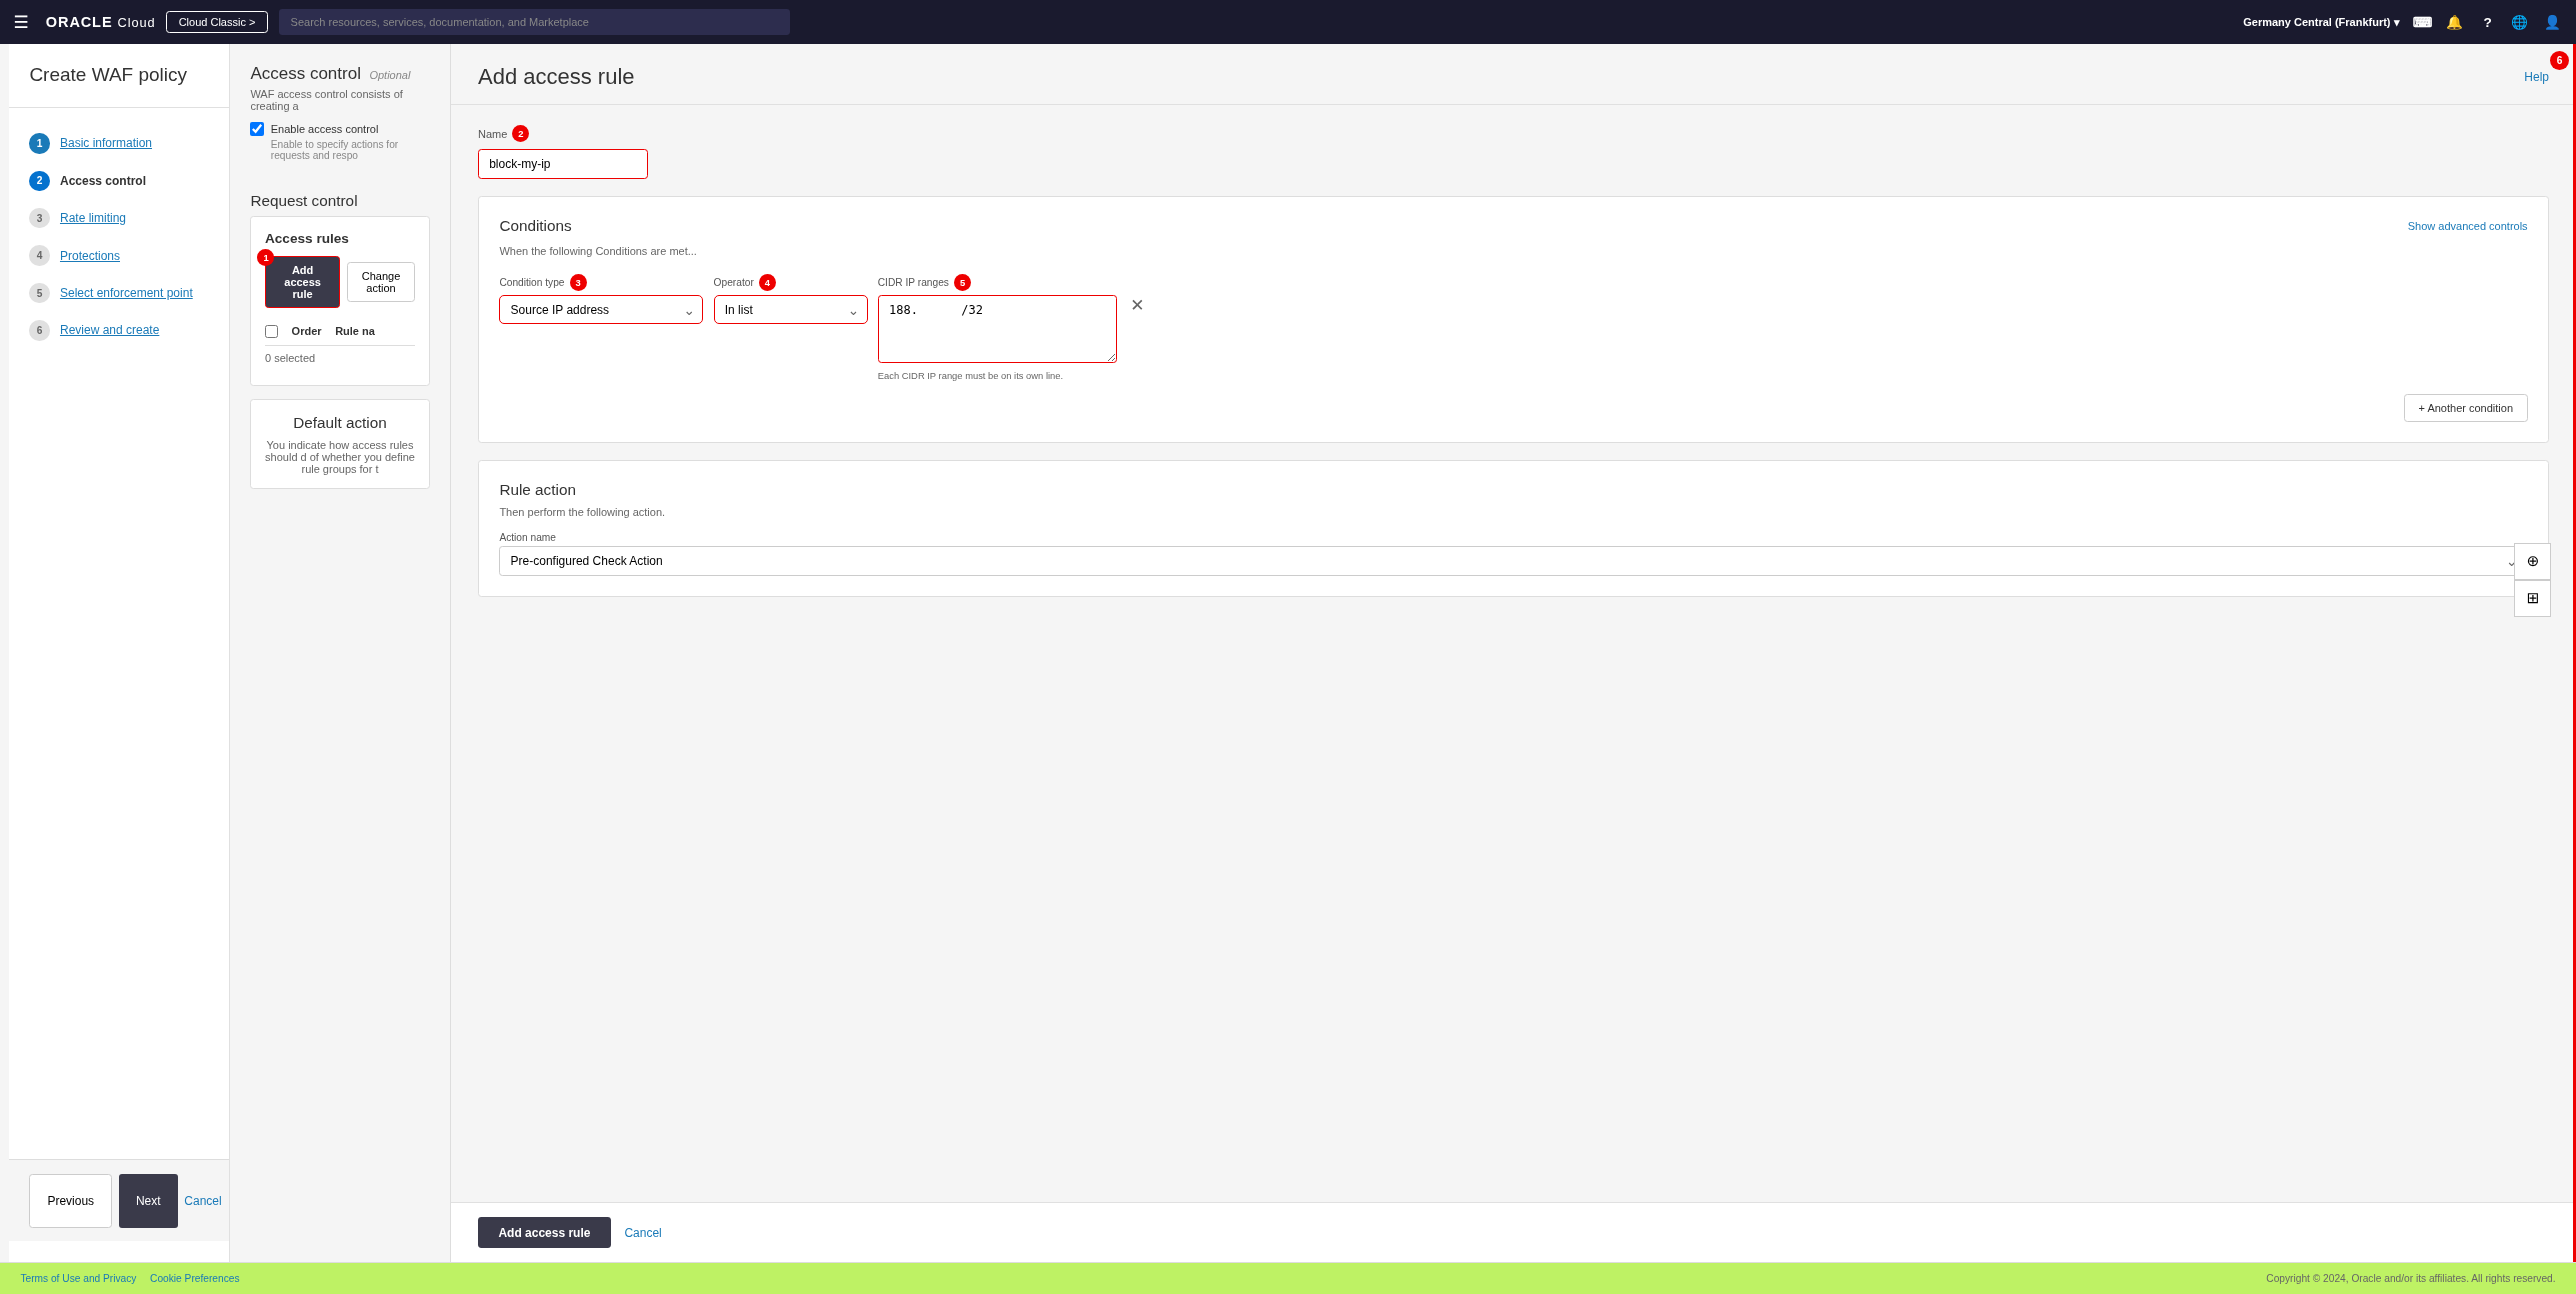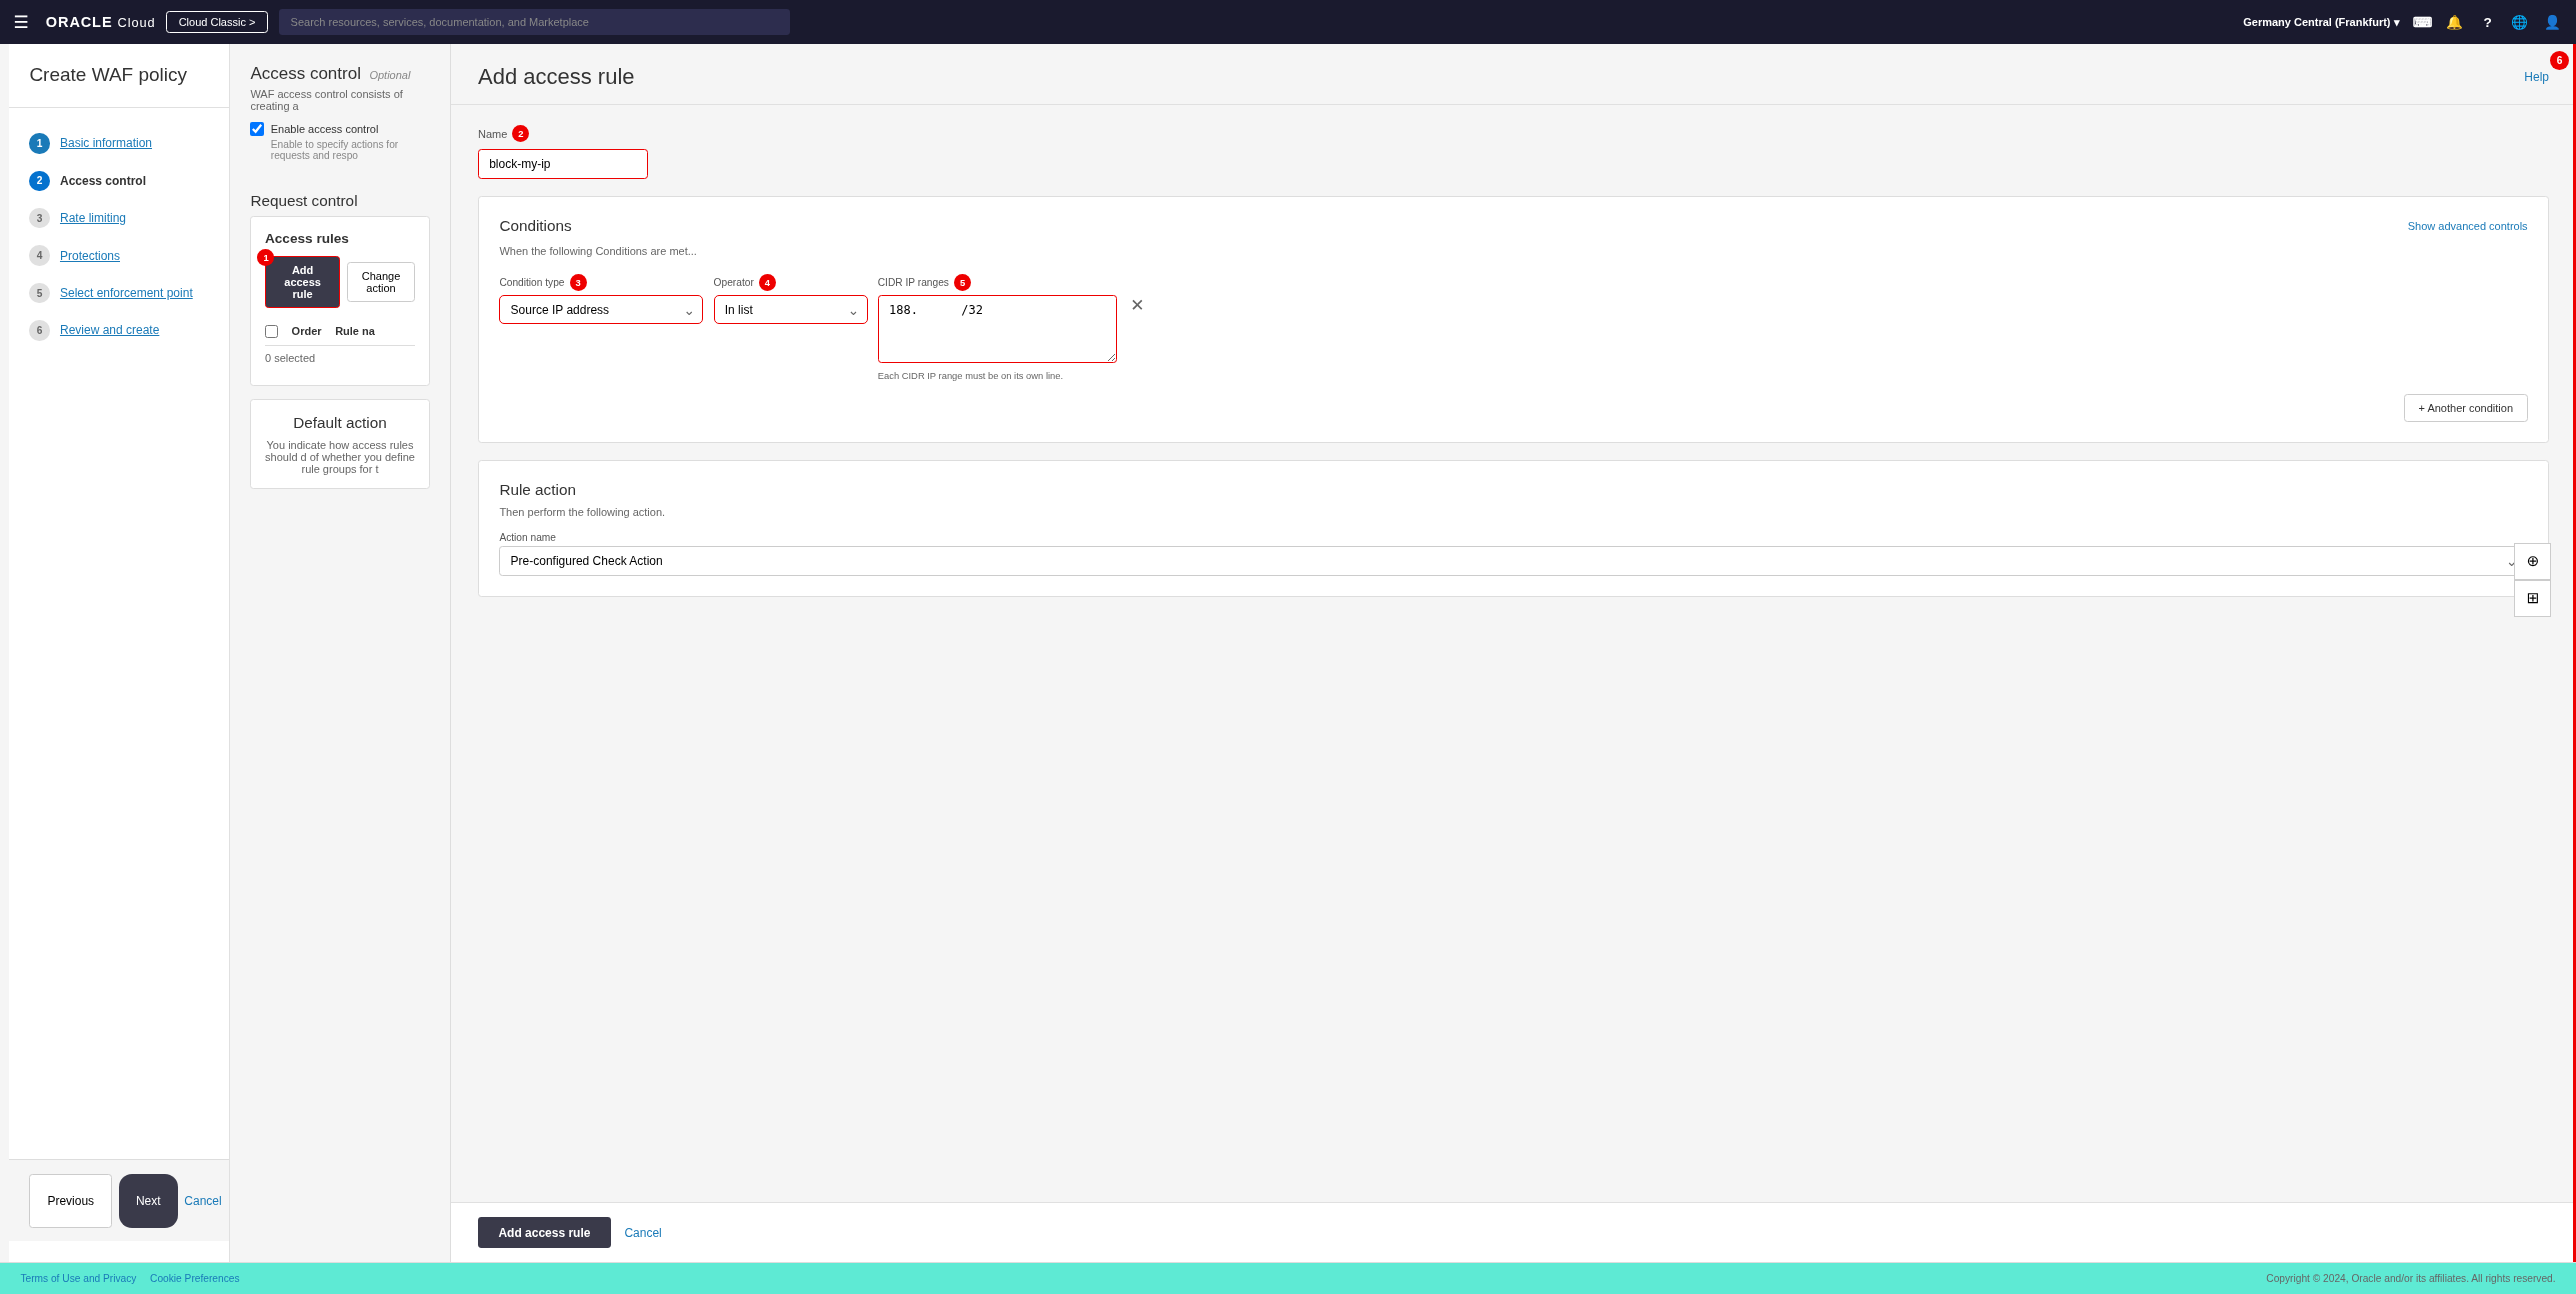--- a/index.html
+++ b/index.html
@@ -72,21 +72,21 @@
     .action-field label { font-size: 10.2px; color: #555; display: block; margin-bottom: 3.4px; }
     .action-select-wrapper { position: relative; }
     .action-select { width: 100%; padding: 6.8px 10.2px; border: 0.9px solid #ccc; border-radius: 3.4px; font-size: 12px; background: #fff; cursor: pointer; appearance: none; -webkit-appearance: none; }
     .action-select-wrapper::after { content: '⌄'; position: absolute; right: 10.2px; top: 50%; transform: translateY(-50%); pointer-events: none; color: #666; font-size: 13.6px; }
 
     
     .right-panel-footer { padding: 13.6px 27px; border-top: 0.9px solid #e0e0e0; display: flex; align-items: center; gap: 13.6px; background: #fff; }
     .btn-primary-dark { background: #3a3a4a; color: #fff; border: none; padding: 8.5px 20.4px; border-radius: 3.4px; cursor: pointer; font-size: 12px; font-weight: 600; }
     .btn-link { background: none; border: none; color: #1a7ab8; cursor: pointer; font-size: 12px; text-decoration: none; }
     .btn-outline { background: #fff; border: 0.9px solid #ccc; padding: 6.8px 17px; border-radius: 3.4px; cursor: pointer; font-size: 12px; }
-    .btn-secondary { background: #3a3a4a; color: #fff; border: none; padding: 20px 17px; border-radius: 13px; cursor: pointer; font-size: 12px; }
+    .btn-secondary { background: #3a3a4a; color: #fff; border: none; padding: 20px 17px; border-radius: 3px; cursor: pointer; font-size: 12px; }
     .full-right { flex: 1; display: flex; flex-direction: column; overflow: hidden; }
 
     
     .access-rules-box { background: #fff; border: 0.9px solid #ddd; border-radius: 3.4px; padding: 13.6px; }
     .access-rules-title { font-size: 13.6px; font-weight: 600; margin-bottom: 10.2px; }
     .access-rules-toolbar { display: flex; gap: 6.8px; margin-bottom: 10.2px; align-items: center; }
     .btn-add-rule { background: #3a3a4a; color: #fff; border: 1.7px solid #e00; padding: 6.8px 13.6px; border-radius: 3.4px; cursor: pointer; font-size: 11px; font-weight: 600; position: relative; }
     .badge-circle { position: absolute; top: -8.5px; left: -8.5px; width: 17px; height: 17px; background: #e00; color: #fff; border-radius: 50%; font-size: 9.4px; display: flex; align-items: center; justify-content: center; font-weight: 700; }
     .btn-change-action { background: #fff; border: 0.9px solid #ccc; padding: 6.8px 13.6px; border-radius: 3.4px; cursor: pointer; font-size: 11px; }
     .table-header { display: flex; gap: 13.6px; padding: 6.8px 0; border-bottom: 0.9px solid #ddd; font-size: 11px; font-weight: 600; color: #333; }
@@ -98,21 +98,21 @@
     .section-text { font-size: 11px; color: #666; }
 
     
     .ac-header { margin-bottom: 13.6px; }
     .ac-title { font-size: 17px; font-weight: 400; color: #333; margin-bottom: 3.4px; }
     .ac-desc { font-size: 11px; color: #666; margin-bottom: 10.2px; }
     .checkbox-row { display: flex; align-items: center; gap: 6.8px; font-size: 11px; }
     .checkbox-row input[type=checkbox] { width: 13.6px; height: 13.6px; }
 
     
-    .bottom-footer { background: #5eead4; border-top: 0.9px solid #ddd; padding: 10.2px 20.4px; display: flex; justify-content: space-between; align-items: flex-end; font-size: 10.2px; color: #666; }
+    .bottom-footer { background: #bef264; border-top: 0.9px solid #ddd; padding: 10.2px 20.4px; display: flex; justify-content: space-between; align-items: flex-end; font-size: 10.2px; color: #666; }
     .footer-left { display: flex; gap: 13.6px; }
     .footer-link { color: #1a7ab8; text-decoration: none; }
 
     
     .wizard-footer { display: flex; gap: 6.8px; padding: 13.6px 20.4px; border-top: 0.9px solid #ddd; background: #f5f5f5; }
 
     
     .page-outer { display: flex; flex-direction: column; flex: 1; overflow: hidden; }
     .page-content { display: flex; flex: 1; overflow: hidden; }
 

